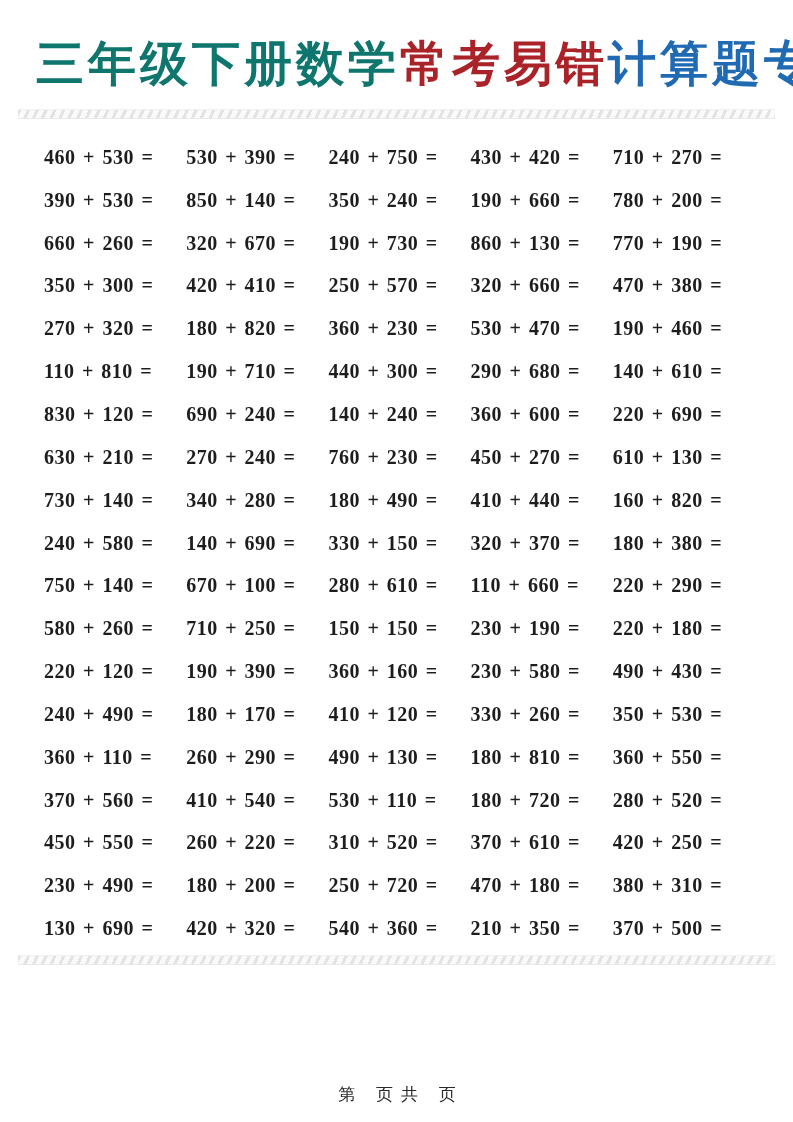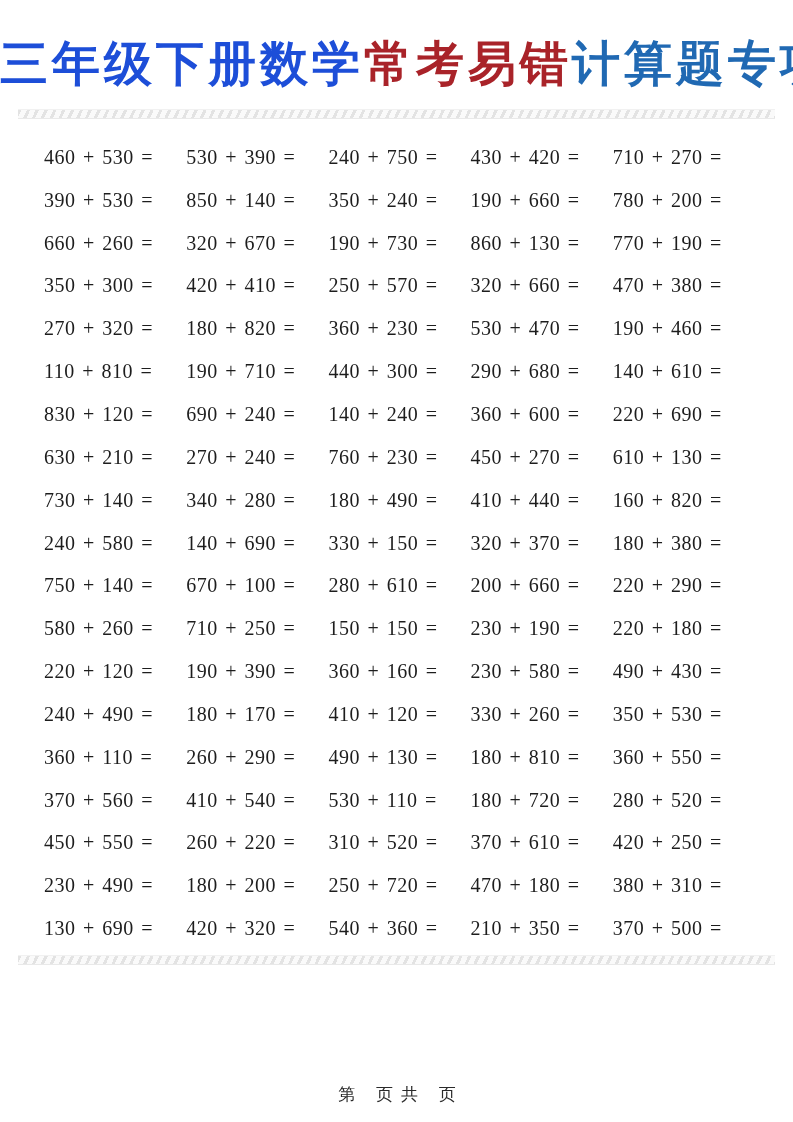--- a/index.html
+++ b/index.html
@@ -16,38 +16,39 @@
   .title {
     padding-top: 34px;
     text-align: center;
     font-family: "Liberation Serif", "DejaVu Serif", serif;
     font-size: 48px;
     font-weight: bold;
     letter-spacing: 4px;
     white-space: nowrap;
     line-height: 1.25;
   }
-  .t-black { color: #1d4ed8; }
+  .t-black { color: #0f766e; padding-left: 36px; }
   .t-red   { color: #a92329; text-align: right; }
   .t-blue  { color: #2069b3; }
   .hatch {
     height: 10px;
     margin: 0 18px;
     border-top: 1px solid #f1f1f1;
     border-bottom: 1px solid #e9e9e9;
     background: repeating-linear-gradient(
       115deg,
       #e3e3e3 0px, #e3e3e3 3px,
       #fafafa 3px, #fafafa 8px
     );
   }
   .hatch-top { margin-top: 15px; }
   .hatch-bottom { margin-top: 5px; }
   .problems {
     margin: 17px 38px 0 44px;
+    font-weight: bold;
   }
   .row {
     display: grid;
     grid-template-columns: repeat(5, 1fr);
     height: 42.85px;
     align-items: center;
   }
   .cell {
     font-family: "Liberation Serif", "DejaVu Serif", serif;
     font-size: 20px;
@@ -147,21 +148,21 @@
       <span class="cell">240 + 580 =</span>
       <span class="cell">140 + 690 =</span>
       <span class="cell">330 + 150 =</span>
       <span class="cell">320 + 370 =</span>
       <span class="cell">180 + 380 =</span>
     </div>
       <div class="row">
       <span class="cell">750 + 140 =</span>
       <span class="cell">670 + 100 =</span>
       <span class="cell">280 + 610 =</span>
-      <span class="cell">200 + 660 =</span>
+      <span class="cell">110 + 660 =</span>
       <span class="cell">220 + 290 =</span>
     </div>
       <div class="row">
       <span class="cell">580 + 260 =</span>
       <span class="cell">710 + 250 =</span>
       <span class="cell">150 + 150 =</span>
       <span class="cell">230 + 190 =</span>
       <span class="cell">220 + 180 =</span>
     </div>
       <div class="row">

